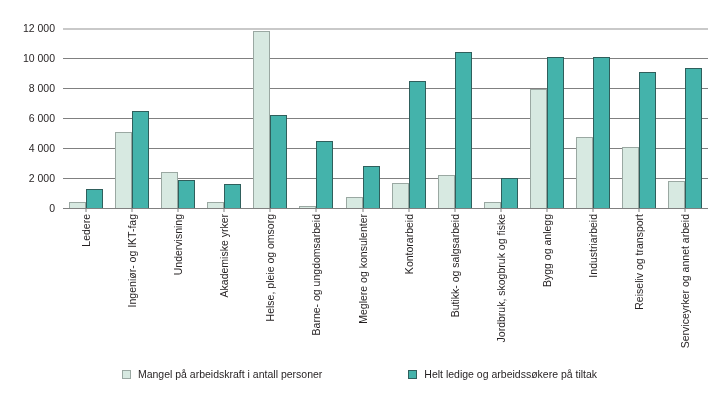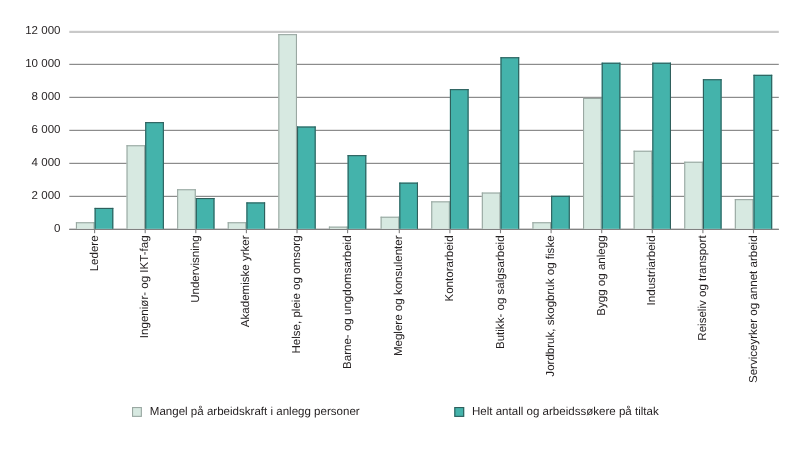--- a/index.html
+++ b/index.html
@@ -301,21 +301,21 @@
         <span class="cat-text">Reiseliv og transport</span>
       </div>
       <div class="cat-cell">
         <span class="cat-text">Serviceyrker og annet arbeid</span>
       </div>
     </div>
 
   <div class="legend" id="legend">
       <div class="legend-item">
         <span class="legend-swatch series-a"></span>
-        <span>Mangel på arbeidskraft i anlegg personer</span>
+        <span>Mangel på arbeidskraft i antall personer</span>
       </div>
       <div class="legend-item">
         <span class="legend-swatch series-b"></span>
-        <span>Helt antall og arbeidssøkere på tiltak</span>
+        <span>Helt ledige og arbeidssøkere på tiltak</span>
       </div>
     </div>
 
 </div>
 
 </body></html>

